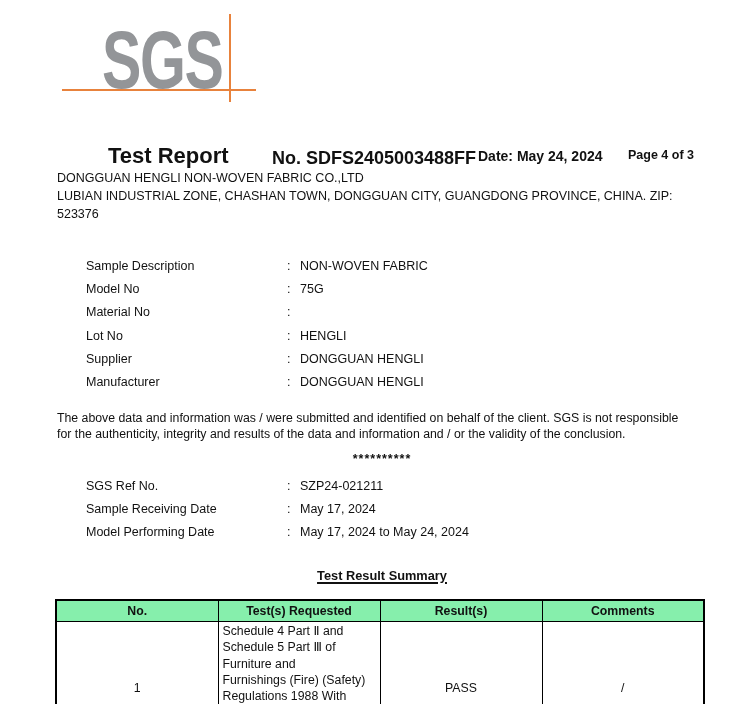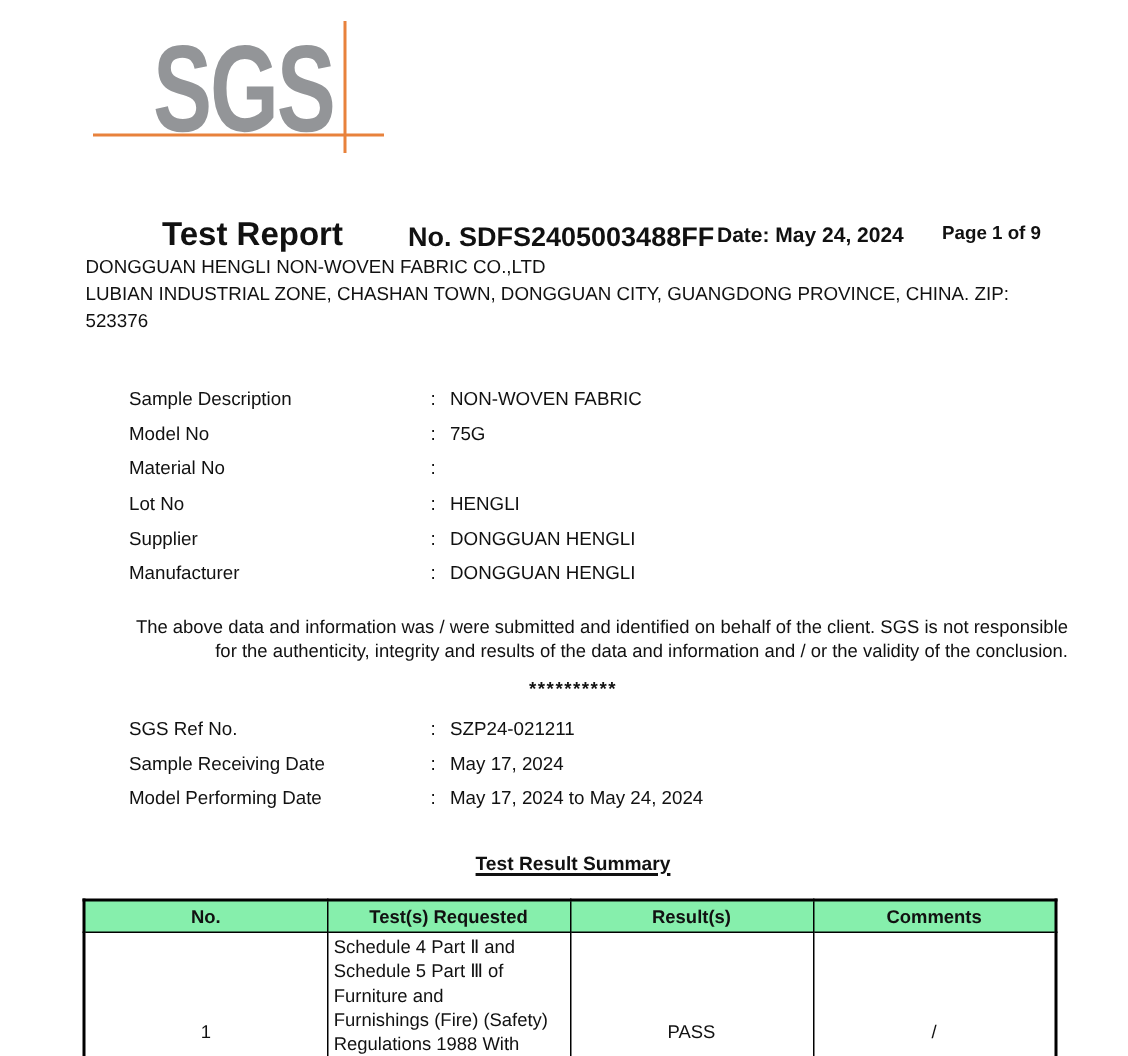--- a/index.html
+++ b/index.html
@@ -25,21 +25,21 @@
 
   
   .info-grid{left:57px;width:640px;font-size:12.5px;margin-left:29px;}
   .info-grid .row{display:grid;grid-template-columns:201px 13px 1fr;height:23.2px;
                   line-height:23.2px;}
   .sample-grid{top:255px;}
   .ref-grid{top:475px;}
 
   
   .disclaimer{left:57px;top:411px;width:655px;font-size:12.3px;line-height:15.6px;
-              white-space:pre-line;text-align:right;}
+              white-space:pre-line;}
 
   .stars{left:57px;top:452px;width:650px;text-align:center;font-weight:bold;
          font-size:12.5px;letter-spacing:1px;}
 
   
   .summary-title{left:57px;top:568px;width:650px;text-align:center;font-weight:bold;
                  font-size:12.8px;text-decoration:underline;
                  text-decoration-thickness:1.5px;text-underline-offset:2px;}
 
   table.result{position:absolute;left:55px;top:599px;width:650px;
@@ -57,21 +57,21 @@
 </head>
 <body>
 
 <div class="abs sgs-logo">SGS</div>
 <div class="abs logo-hline"></div>
 <div class="abs logo-vline"></div>
 
 <div class="abs t-title">Test Report</div>
 <div class="abs t-no">No. SDFS2405003488FF</div>
 <div class="abs t-date">Date: May 24, 2024</div>
-<div class="abs t-page">Page 1 of 9</div>
+<div class="abs t-page">Page 4 of 3</div>
 
 <div class="abs client">
   <div>DONGGUAN HENGLI NON-WOVEN FABRIC CO.,LTD</div>
   <div>LUBIAN INDUSTRIAL ZONE, CHASHAN TOWN, DONGGUAN CITY, GUANGDONG PROVINCE, CHINA. ZIP:</div>
   <div>523376</div>
 </div>
 
 <div class="abs info-grid sample-grid">
   <div class="row">
     <span>Sample Description</span>

